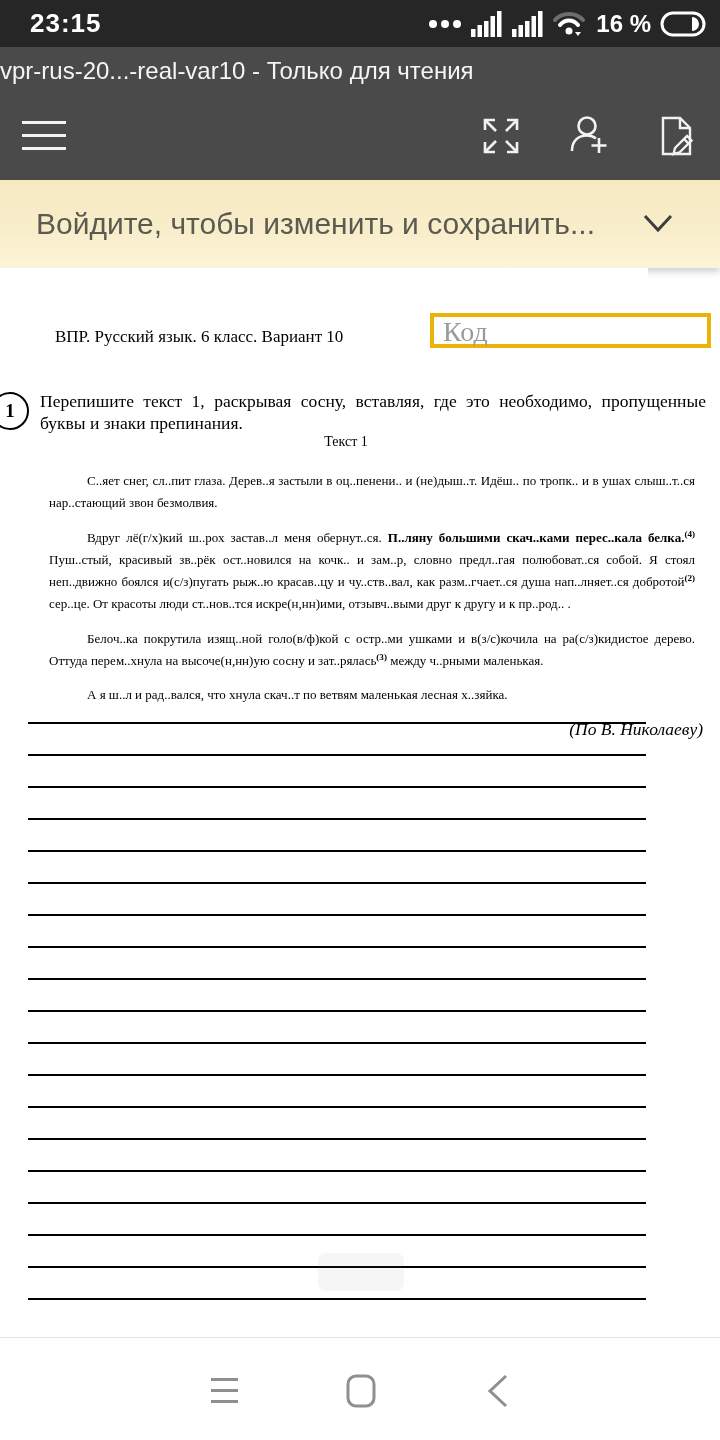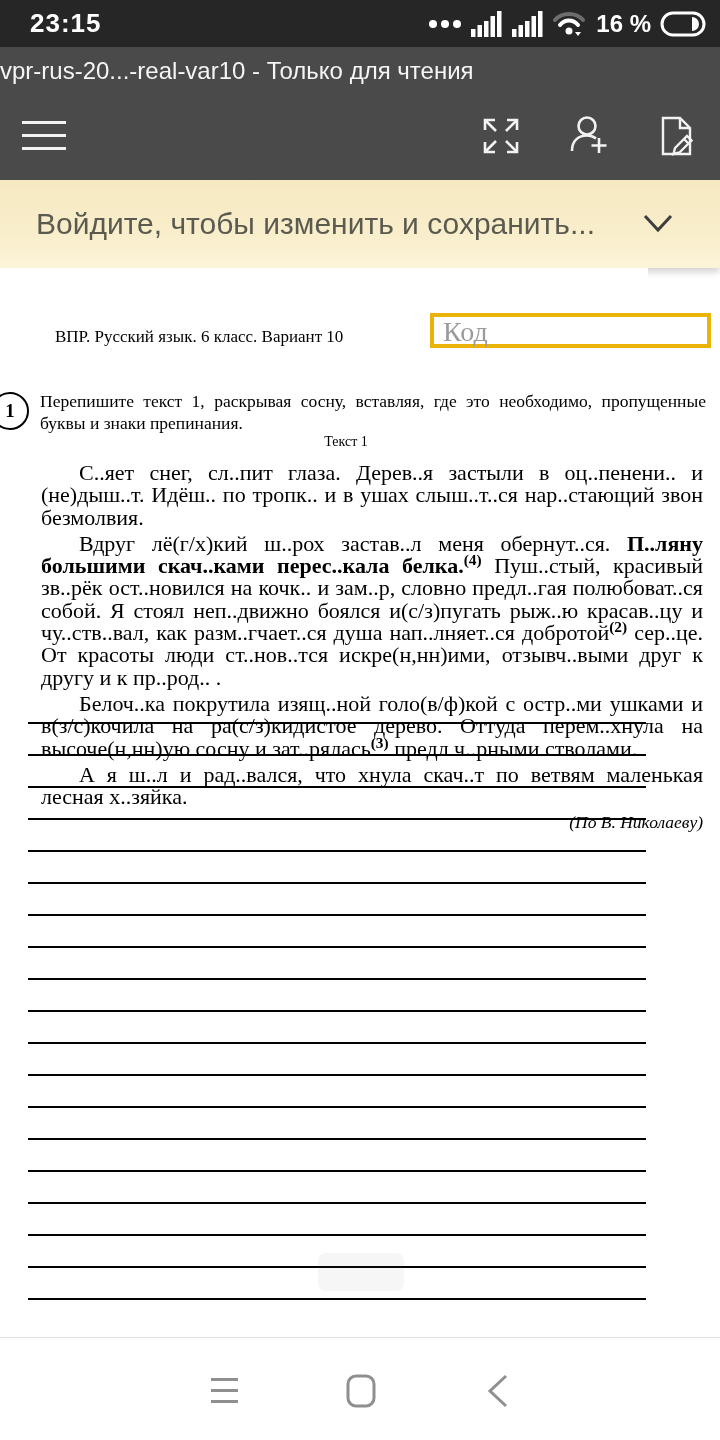--- a/index.html
+++ b/index.html
@@ -53,21 +53,21 @@
     position:absolute;left:-9px;top:124px;width:38px;height:38px;border:2px solid #000;
     border-radius:50%;box-sizing:border-box;text-align:center;
     font-weight:bold;font-size:19px;line-height:34px;background:#fff;
   }
   .task-text{
     position:absolute;left:40px;top:122px;width:666px;
     font-size:17.5px;line-height:22.3px;text-align:justify;
   }
   .text-title{position:absolute;left:0;top:166px;width:100%;text-align:center;font-size:14px;margin-left:22px;}
   .text-block{position:absolute;left:37px;top:190px;width:670px;}
-  .para{margin:4px;font-size:22px;line-height:22.3px;text-align:justify;text-indent:38px;}
+  .para{margin:12px;font-size:13px;line-height:22.3px;text-align:justify;text-indent:38px;}
   .para .b{font-weight:bold;}
   .para sup{font-size:70%;line-height:0;}
   .attribution{margin:1px 4px 17px 0;font-size:17.5px;font-style:italic;text-align:right;}
   .writing-lines{position:absolute;left:28px;right:2px;top:454px;}
   .wline{height:30px;border-top:2px solid #000;}
   .fading-toast{
     position:absolute;left:318px;top:985px;width:86px;height:38px;border-radius:8px;
     background:rgba(130,130,130,0.07);
   }
   
@@ -178,21 +178,21 @@
   </div>
 
   <div class="task-circle">1</div>
   <div class="task-text">Перепишите текст 1, раскрывая сосну, вставляя, где это необходимо, пропущенные буквы и знаки препинания.</div>
   <div class="text-title">Текст 1</div>
 
   <div class="text-block">
     <div>
         <p class="para"><span>С..яет снег, сл..пит глаза. Дерев..я застыли в оц..пенени.. и (не)дыш..т. Идёш.. по тропк.. и в ушах слыш..т..ся нар..стающий звон безмолвия.</span></p>
         <p class="para"><span>Вдруг лё(г/х)кий ш..рох застав..л меня обернут..ся. </span><span class="b">П..ляну большими скач..ками перес..кала белка.</span><sup class="b">(4)</sup><span> Пуш..стый, красивый зв..рёк ост..новился на кочк.. и зам..р, словно предл..гая полюбоват..ся собой. Я стоял неп..движно боялся и(с/з)пугать рыж..ю красав..цу и чу..ств..вал, как разм..гчает..ся душа нап..лняет..ся добротой</span><sup class="b">(2)</sup><span> сер..це. От красоты люди ст..нов..тся искре(н,нн)ими, отзывч..выми друг к другу и к пр..род.. .</span></p>
-        <p class="para"><span>Белоч..ка покрутила изящ..ной голо(в/ф)кой с остр..ми ушками и в(з/с)кочила на ра(с/з)кидистое дерево. Оттуда перем..хнула на высоче(н,нн)ую сосну и зат..рялась</span><sup class="b">(3)</sup><span> предл ч..рными стволами.</span></p>
+        <p class="para"><span>Белоч..ка покрутила изящ..ной голо(в/ф)кой с остр..ми ушками и в(з/с)кочила на ра(с/з)кидистое дерево. Оттуда перем..хнула на высоче(н,нн)ую сосну и зат..рялась</span><sup class="b">(3)</sup><span> между ч..рными маленькая.</span></p>
         <p class="para"><span>А я ш..л и рад..вался, что хнула скач..т по ветвям маленькая лесная х..зяйка.</span></p>
       </div>
     <p class="attribution">(По В. Николаеву)</p>
   </div>
 
   <div class="writing-lines">
       <div class="wline"></div>
       <div class="wline"></div>
       <div class="wline"></div>
       <div class="wline"></div>

